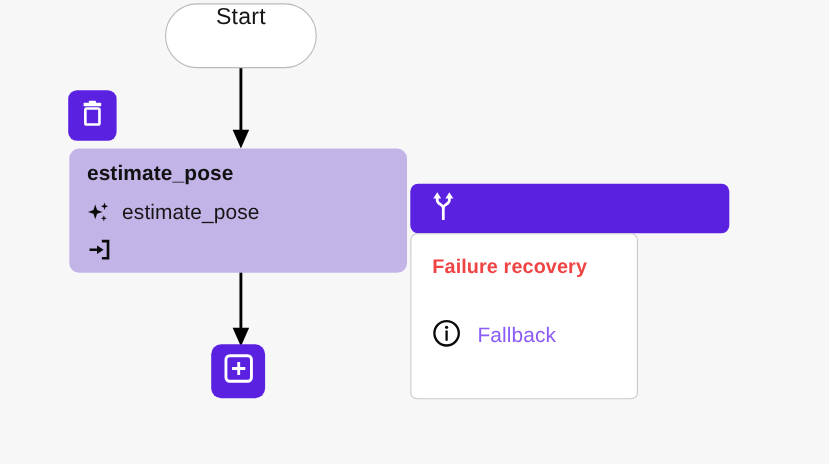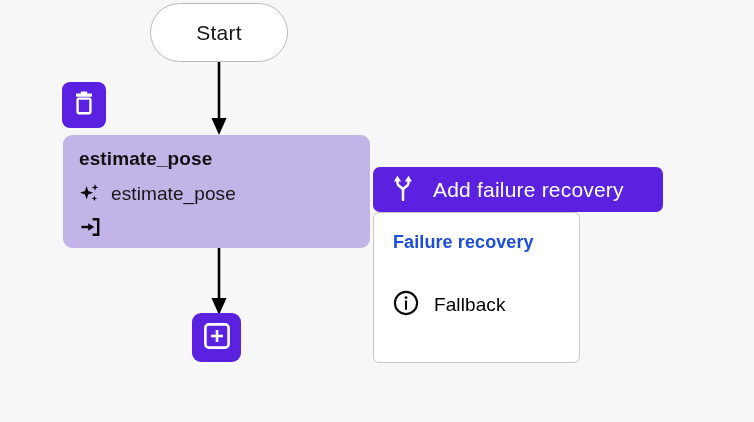--- a/index.html
+++ b/index.html
@@ -41,21 +41,21 @@
   
   .start-node {
     left: 150px;
     top: 3px;
     width: 138px;
     height: 59px;
     background: #ffffff;
     border: 1.6px solid #b9b9bd;
     border-radius: 30px;
     display: flex;
-    align-items: center;
+    align-items: flex-start;
     justify-content: center;
     box-sizing: border-box;
   }
   .start-label {
     font-size: 21px;
     color: #161616;
     letter-spacing: .2px;
   }
 
   
@@ -148,34 +148,34 @@
     height: 151px;
     background: #ffffff;
     border: 1.5px solid #c9c9cd;
     border-radius: 6px;
     box-sizing: border-box;
     padding: 19px 0 0 19px;
   }
   .panel-heading {
     font-size: 18px;
     font-weight: bold;
-    color: #1d4ed8;
+    color: #ef4444;
     letter-spacing: .1px;
     margin: 0;
   }
   .panel-item {
     display: flex;
     align-items: center;
     gap: 15px;
     margin-top: 37px;
     cursor: pointer;
   }
   .panel-item-label {
     font-size: 19px;
-    color: #000000;
+    color: #8b5cf6;
     letter-spacing: .1px;
   }
 </style>
 </head>
 <body>
 
 <div id="canvas">
 
   <svg class="edge" style="left:190px; top:60px; width:60px; height:78px;" viewBox="0 0 60 78">
     <line x1="29" y1="0" x2="29" y2="62" stroke="#000000" stroke-width="2.6"></line>
@@ -238,21 +238,20 @@
 
   <div class="recovery-button">
     <span>
       <svg width="24" height="26" viewBox="0 0 24 26">
         <path d="M12 25 V15 C12 12 6.5 11.6 6.5 8.2 V5.6" fill="none" stroke="#ffffff" stroke-width="2.5" stroke-linecap="round"></path>
         <path d="M12 15 C12 12 17.5 11.6 17.5 8.2 V5.6" fill="none" stroke="#ffffff" stroke-width="2.5" stroke-linecap="round"></path>
         <polygon points="6.5,0.8 2.9,6.4 10.1,6.4" fill="#ffffff"></polygon>
         <polygon points="17.5,0.8 13.9,6.4 21.1,6.4" fill="#ffffff"></polygon>
       </svg>
     </span>
-    <span class="recovery-button-label">Add failure recovery</span>
   </div>
 
   <div class="recovery-panel">
     <div class="panel-heading">Failure recovery</div>
     <div class="panel-item">
       <span>
         <svg width="26" height="26" viewBox="0 0 26 26">
           <circle cx="13" cy="13" r="11.1" fill="none" stroke="#0b0b0b" stroke-width="2.1"></circle>
           <circle cx="13" cy="7.6" r="1.45" fill="#0b0b0b"></circle>
           <line x1="13" y1="11.2" x2="13" y2="19.0" stroke="#0b0b0b" stroke-width="2.1" stroke-linecap="round"></line>

